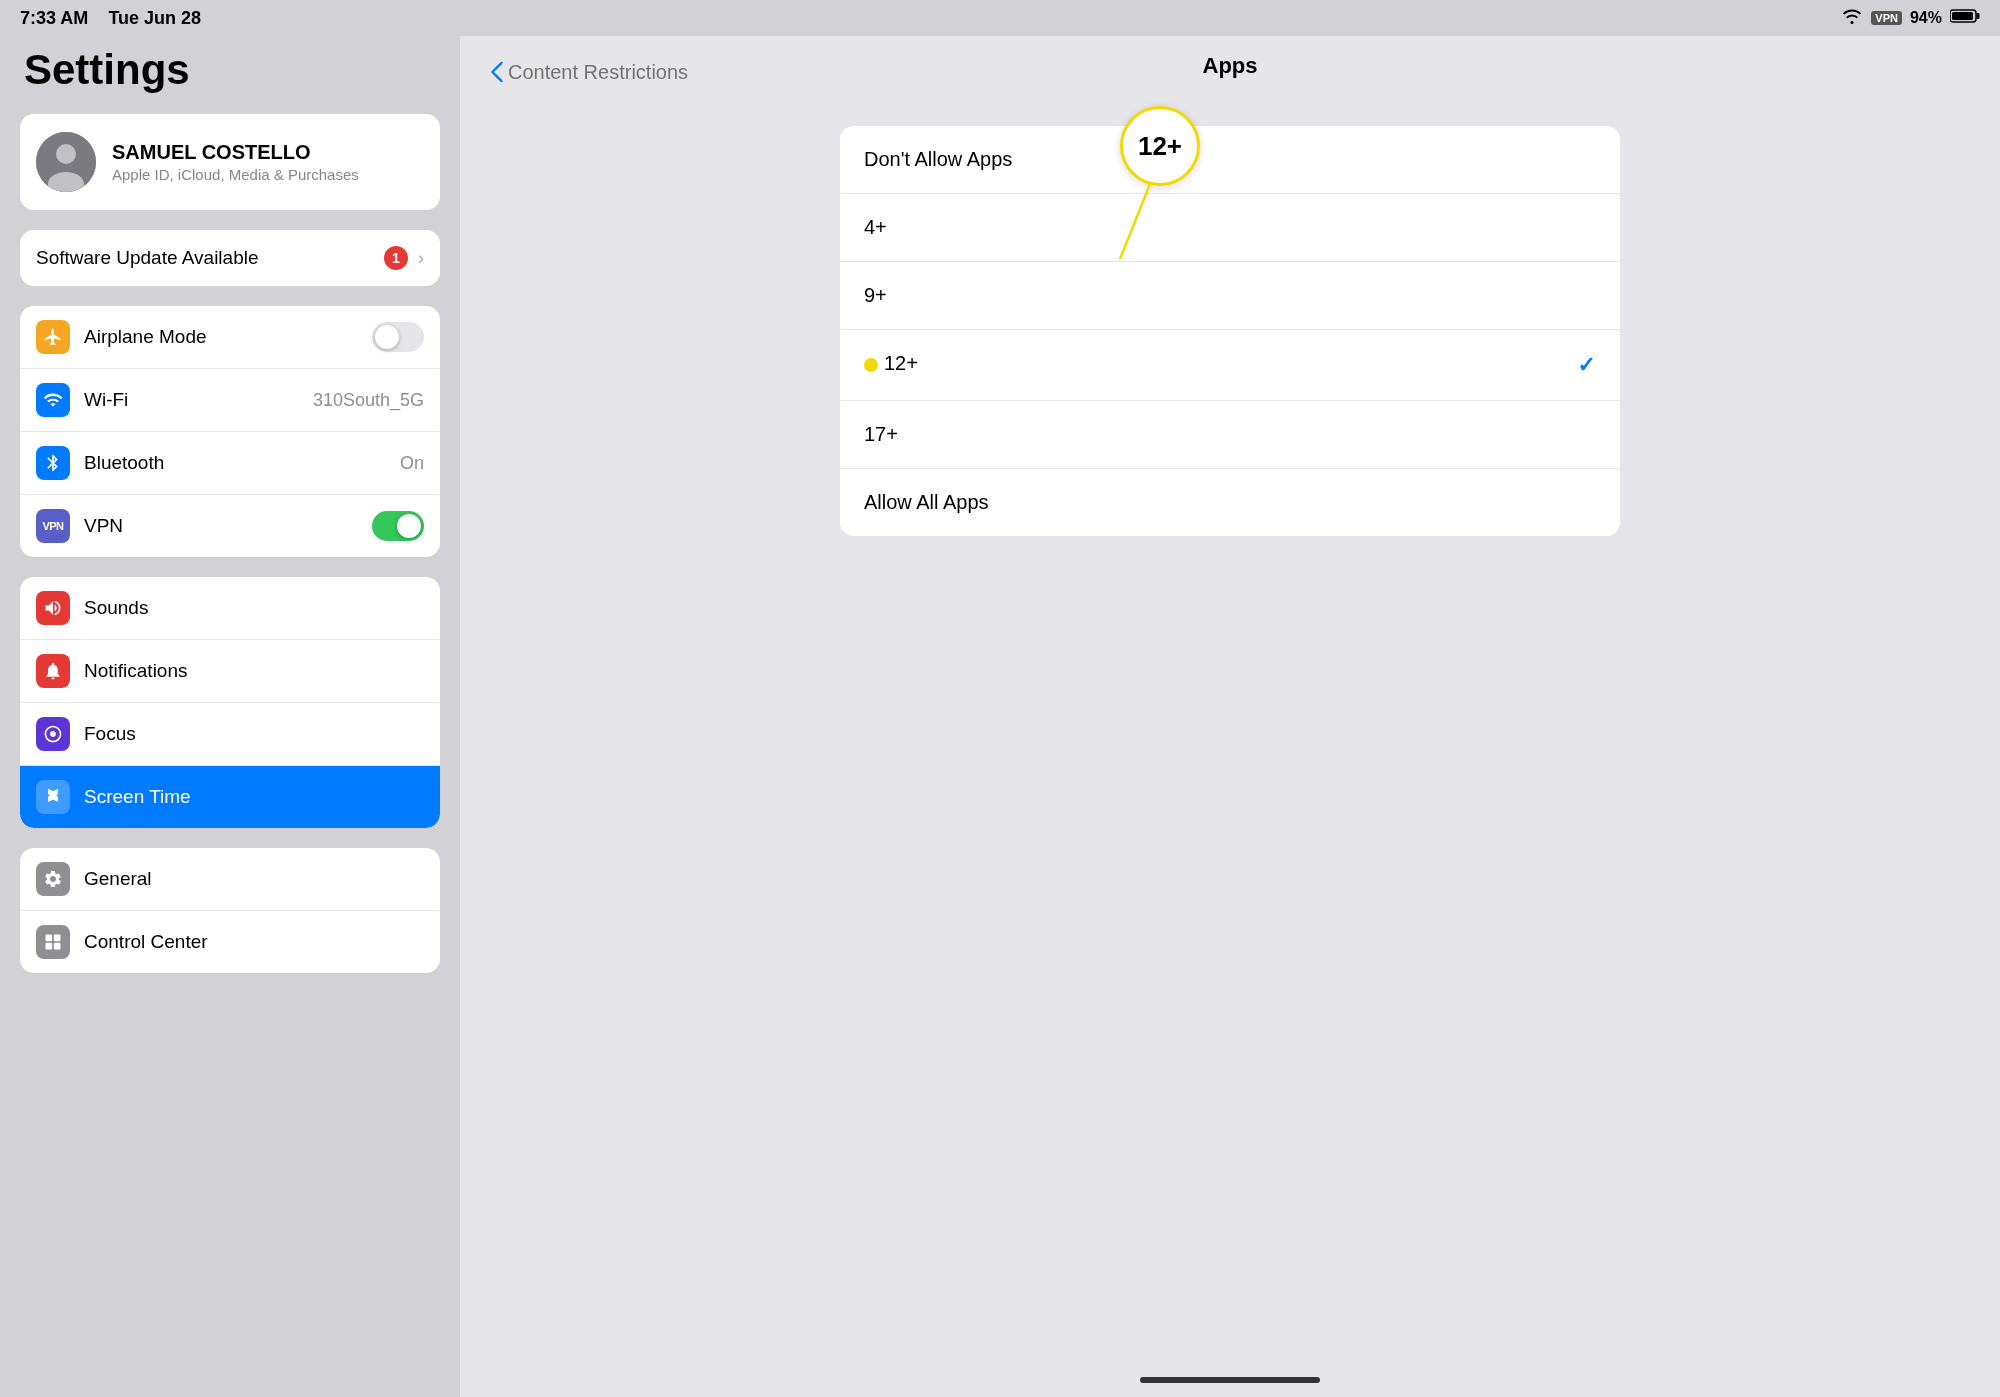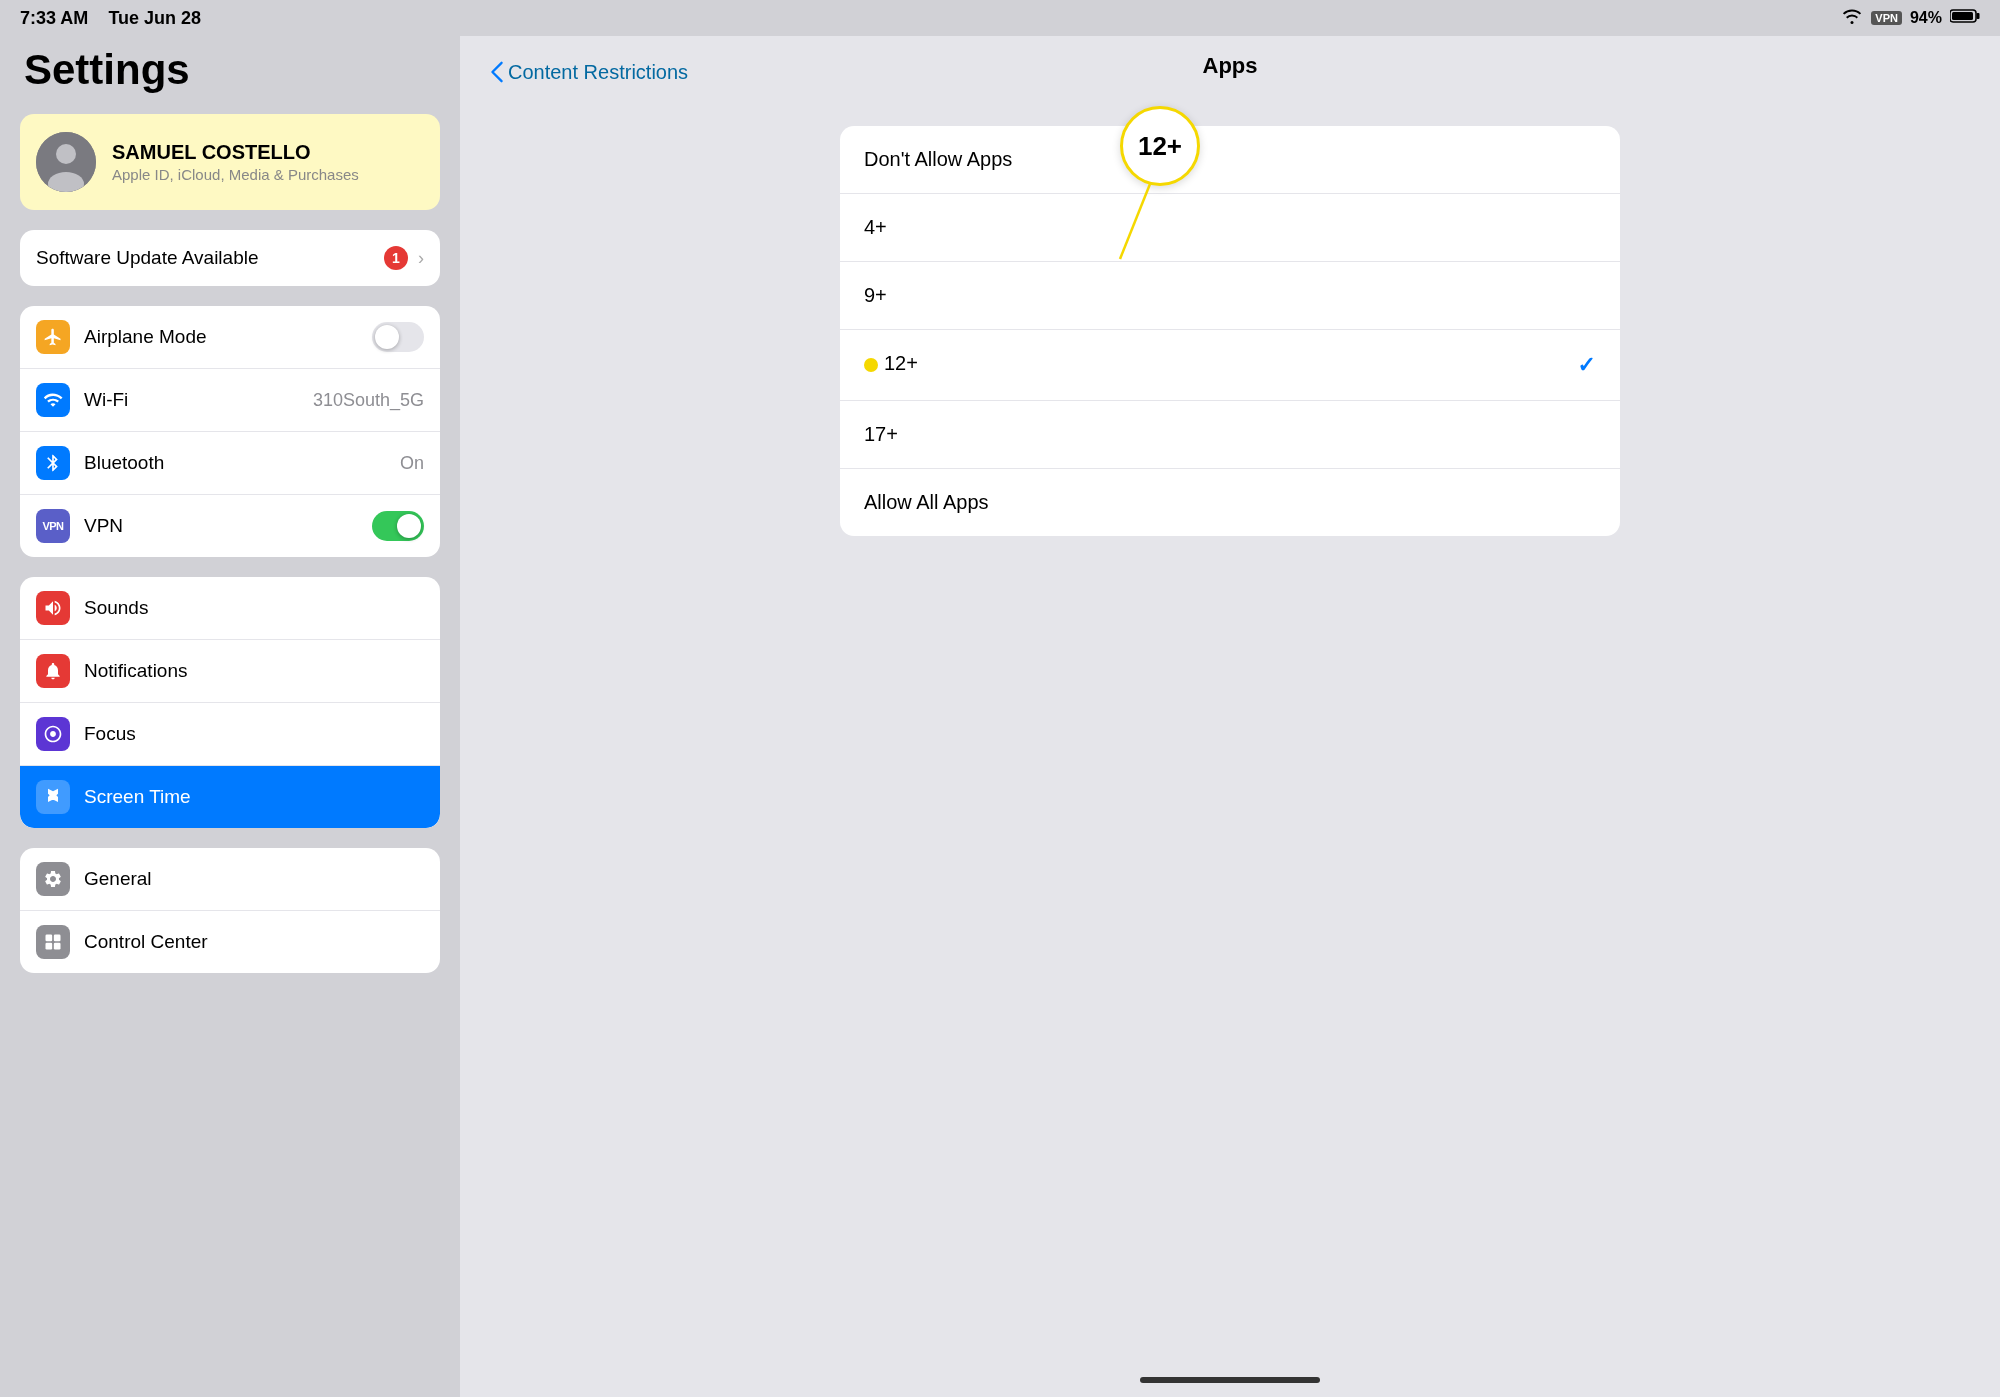--- a/index.html
+++ b/index.html
@@ -68,21 +68,21 @@
     .sidebar-title {
       font-size: 42px;
       font-weight: 700;
       color: #000;
       margin-bottom: 20px;
       padding-left: 4px;
     }
 
     
     .profile-card {
-      background: #fef9c3;
+      background: #ffffff;
       border-radius: 14px;
       padding: 18px 16px;
       display: flex;
       align-items: center;
       gap: 16px;
       margin-bottom: 20px;
     }
     .avatar {
       width: 60px;
       height: 60px;
@@ -242,21 +242,21 @@
       background: #e5e5ea;
       position: relative;
       height: 60px;
     }
     .nav-back {
       position: absolute;
       left: 30px;
       display: flex;
       align-items: center;
       gap: 4px;
-      color: #0369a1;
+      color: #737373;
       font-size: 20px;
       cursor: pointer;
       margin-top: 12px;
     }
     .nav-title {
       font-size: 22px;
       font-weight: 600;
       color: #000;
     }
 

